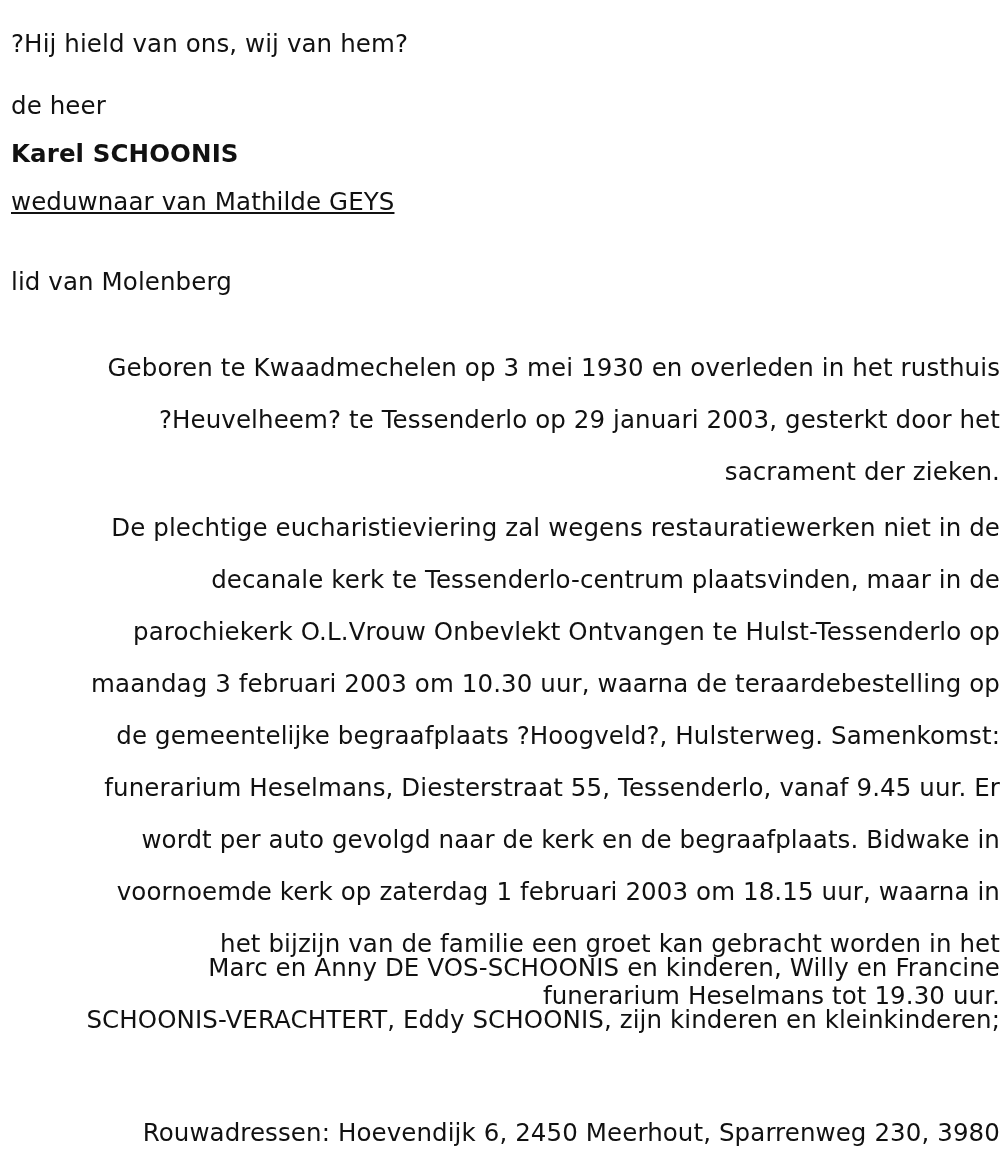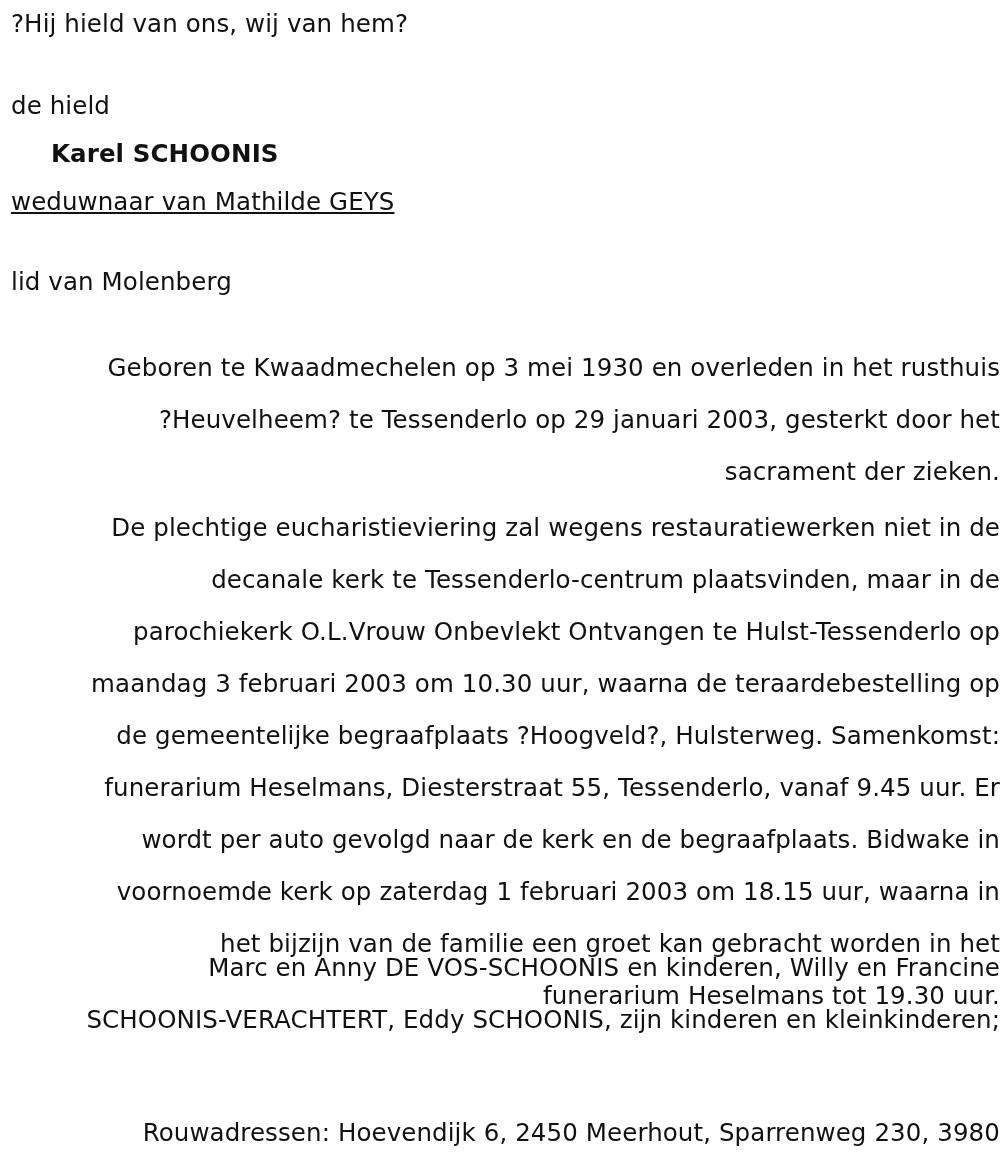--- a/index.html
+++ b/index.html
@@ -34,29 +34,28 @@
       left: 4px;
       width: 985px;
       font-size: 24.5px;
       line-height: 52px;
       white-space: pre-line;
       letter-spacing: 0.1px;
       text-align: right;
     }
     .bold {
       font-weight: bold;
-      margin-left: 40px;
     }
   </style>
 </head>
 <body>
 
 <div class="page">
-  <div class="line" style="top:4px;">?Hij hield van ons, wij van hem?</div>
-  <div class="line" style="top:86px;">de hield</div>
+  <div class="line" style="top:24px;">?Hij hield van ons, wij van hem?</div>
+  <div class="line" style="top:86px;">de heer</div>
   <div class="line bold" style="top:134px;">Karel SCHOONIS</div>
   <div class="line" style="top:182px;text-decoration:underline;">weduwnaar van Mathilde GEYS</div>
   <div class="line" style="top:262px;">lid van Molenberg</div>
   <div class="para" style="top:342px;">Geboren te Kwaadmechelen op 3 mei 1930 en overleden in het rusthuis
 ?Heuvelheem? te Tessenderlo op 29 januari 2003, gesterkt door het
 sacrament der zieken.</div>
   <div class="para" style="top:502px;">De plechtige eucharistieviering zal wegens restauratiewerken niet in de
 decanale kerk te Tessenderlo-centrum plaatsvinden, maar in de
 parochiekerk O.L.Vrouw Onbevlekt Ontvangen te Hulst-Tessenderlo op
 maandag 3 februari 2003 om 10.30 uur, waarna de teraardebestelling op

